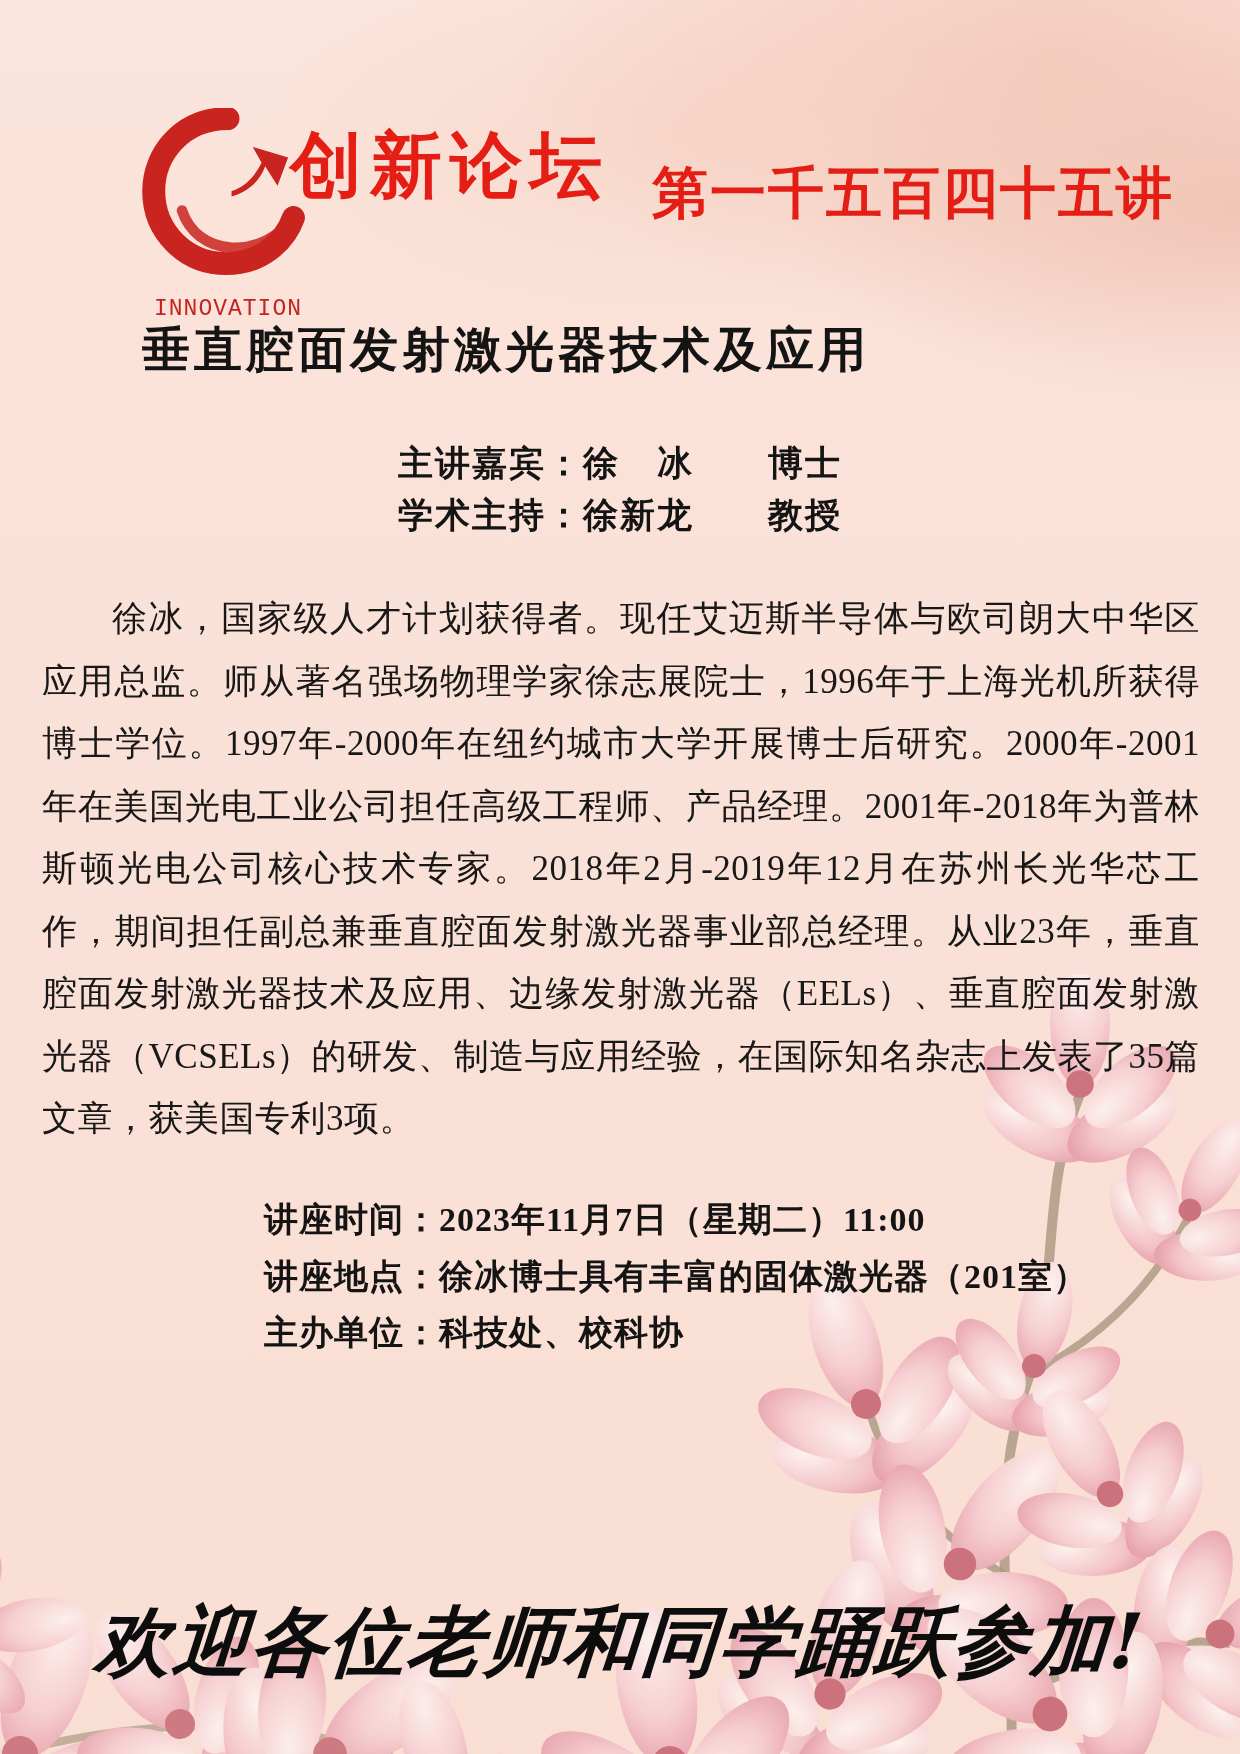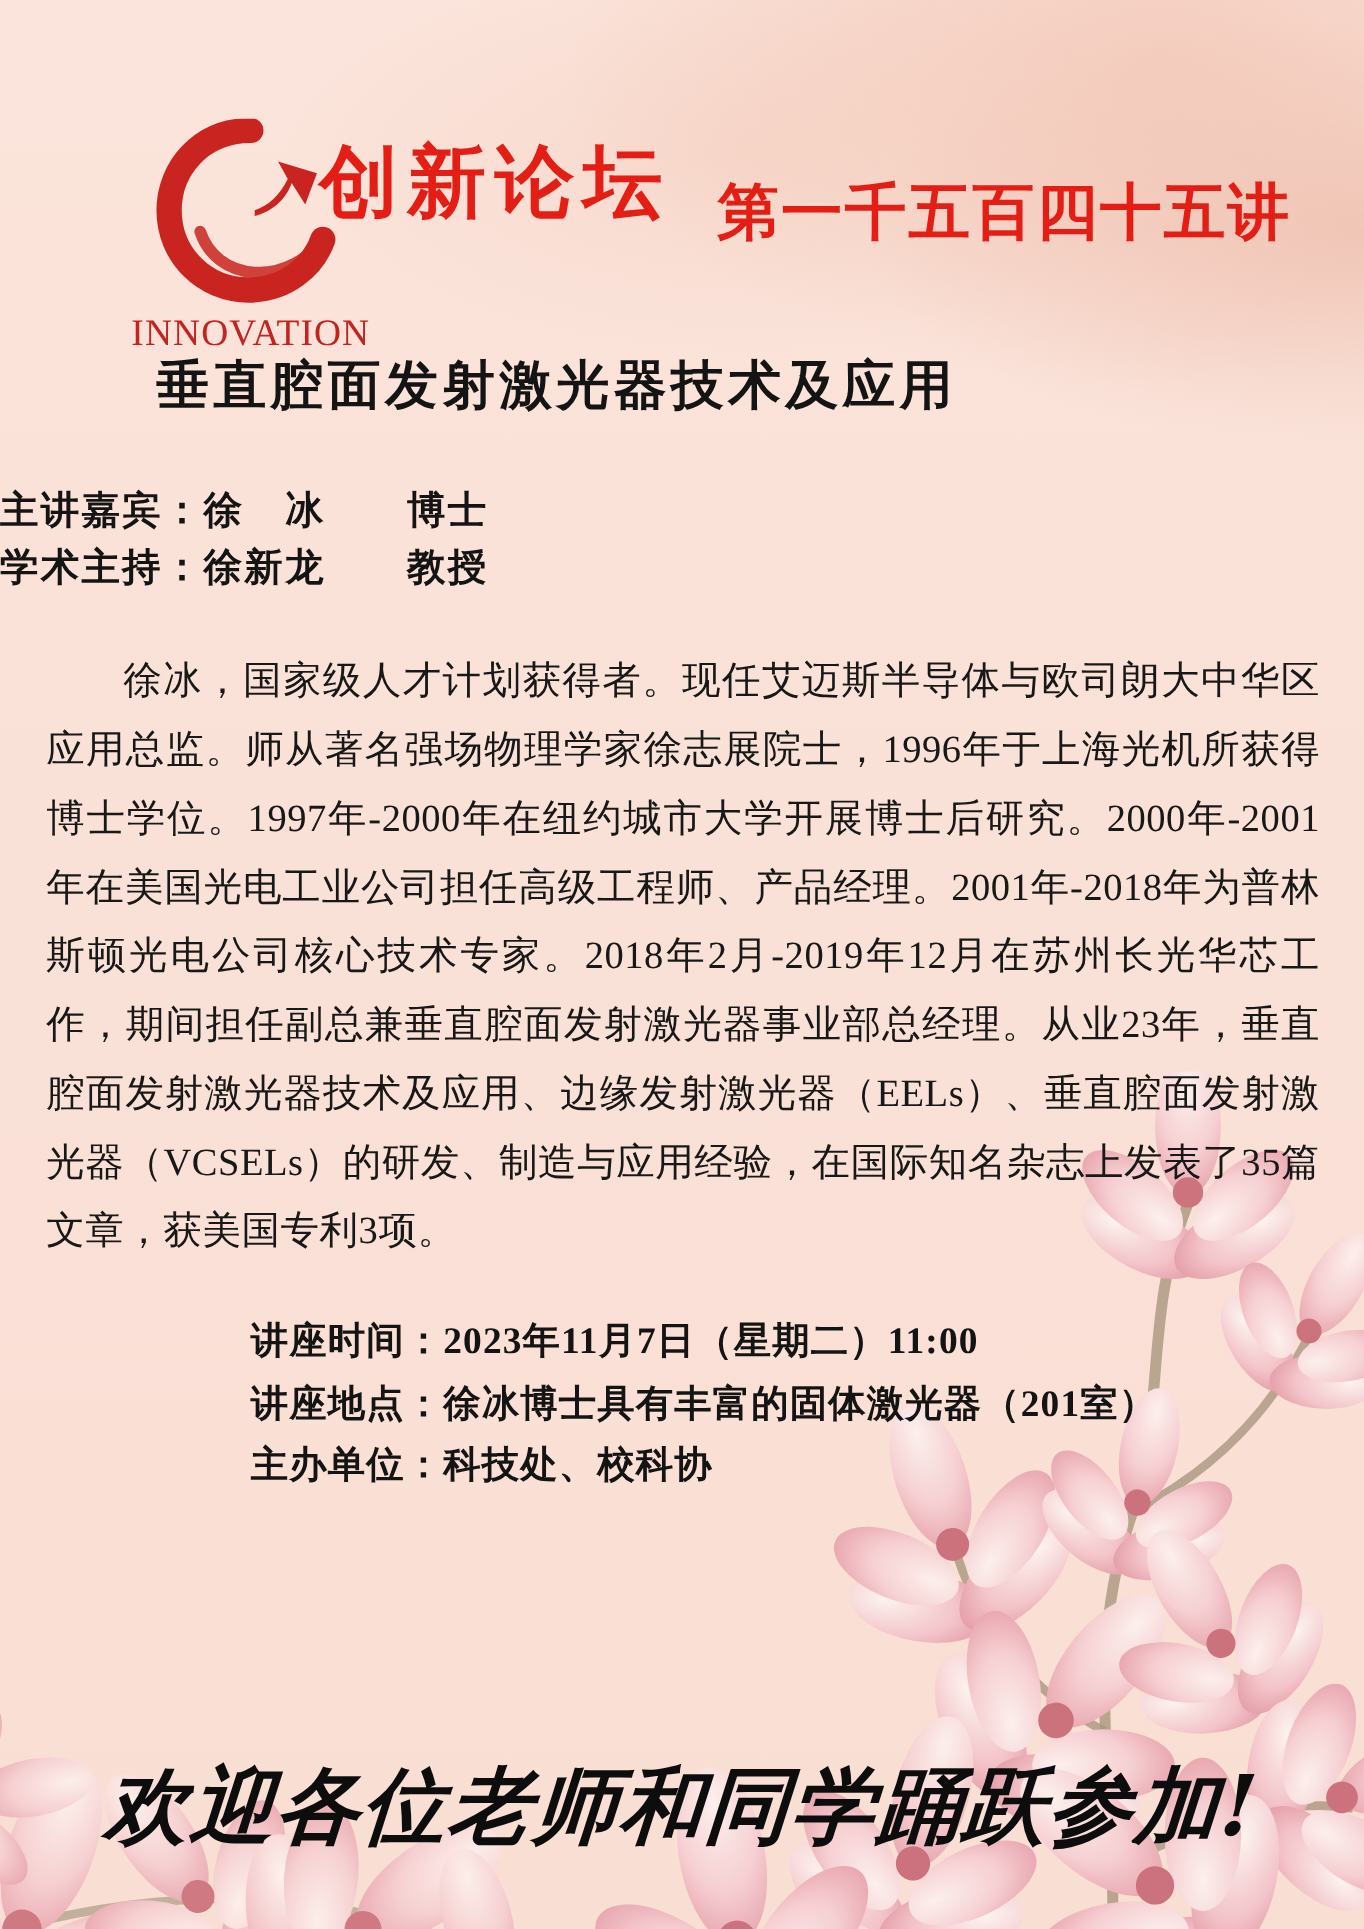--- a/index.html
+++ b/index.html
@@ -18,23 +18,23 @@
       radial-gradient(ellipse 600px 260px at 55% 8%, rgba(244,206,190,.5) 0%, rgba(244,206,190,0) 70%),
       linear-gradient(180deg, #fbe4db 0%, #fae1d7 45%, #f9ded3 100%);
     overflow: hidden;
   }
   .deco { position: absolute; pointer-events: none; }
 
   
   .logo-wrap { position: absolute; left: 118px; top: 108px; width: 220px; text-align: center; }
   .logo-mark { width: 178px; height: 168px; margin: 0 auto; display: block; }
   .logo-text {
-    display: block; margin-top: 9px;
-    font-family: Liberation Serif, serif;
-    font-size: 34px; letter-spacing: 1px;
+    display: block; margin-top: 20px;
+    font-family: Liberation Mono, monospace;
+    font-size: 23px; letter-spacing: 1px;
     color: #c32420; font-weight: 400;
   }
   .forum-title {
     position: absolute; left: 290px; top: 118px;
     font-family: "Liberation Sans", sans-serif;
     font-size: 72px; font-weight: 900; color: #e51e15;
     letter-spacing: 8px; white-space: nowrap;
   }
   .lecture-no {
     position: absolute; left: 652px; top: 156px;
@@ -45,41 +45,41 @@
 
   
   .main-title {
     position: absolute; left: 0; top: 318px; width: 1012px;
     text-align: center;
     font-size: 48px; font-weight: 700; color: #141414;
     letter-spacing: 4px;
   }
   .guest-block {
     position: absolute; left: 0; top: 438px; width: 1240px;
-    text-align: left;
+    text-align: center;
   }
   .guest-line {
     font-size: 35px; font-weight: 700; color: #141414;
     line-height: 52px; letter-spacing: 2px;
   }
 
   
   .bio {
     position: absolute; left: 42px; top: 588px; width: 1158px;
     font-size: 35px; color: #181818;
     line-height: 62.5px; text-align: justify;
     text-indent: 2em; letter-spacing: .5px;
   }
 
   
   .details {
     position: absolute; left: 228px; top: 1192px;
     font-size: 34px; font-weight: 700; color: #141414;
   }
-  .detail-row { line-height: 56.5px; white-space: nowrap; letter-spacing: 1px; }
+  .detail-row { line-height: 56.5px; white-space: nowrap; letter-spacing: 1px; margin-left: 36px; }
 
   
   .footer-slogan {
     position: absolute; left: 0; top: 1592px; width: 1240px;
     text-align: center;
     font-family: "DejaVu Serif", "Liberation Serif", serif;
     font-size: 76px; font-weight: 900; color: #0d0d0d;
     font-style: italic; letter-spacing: 2px;
     transform: skewX(-4deg);
   }

